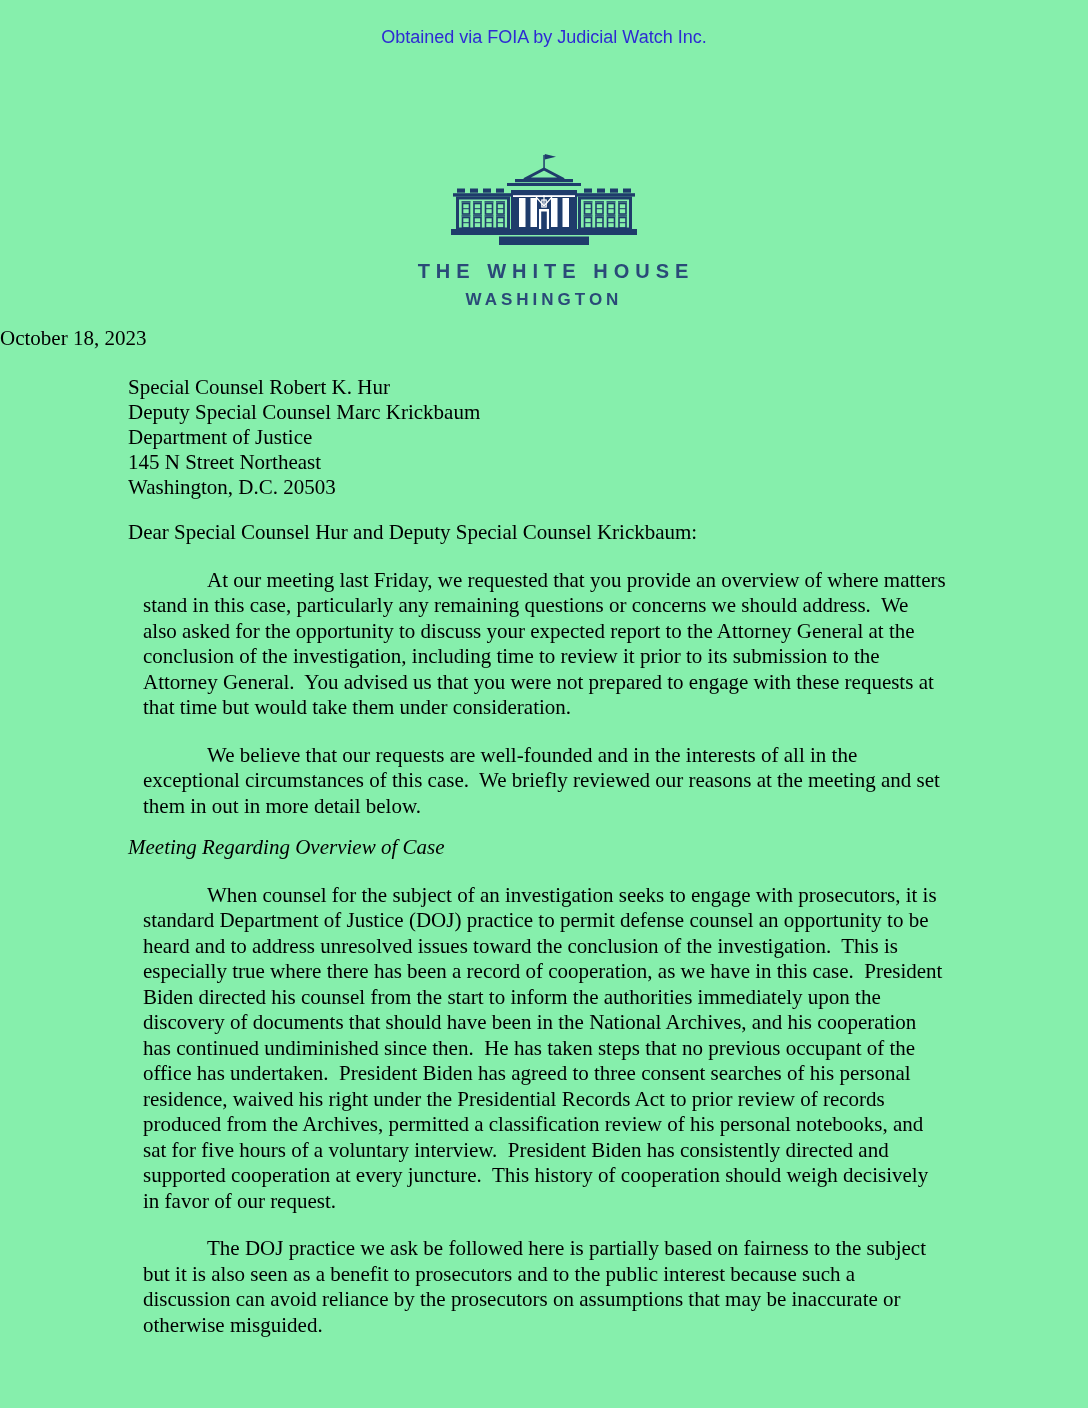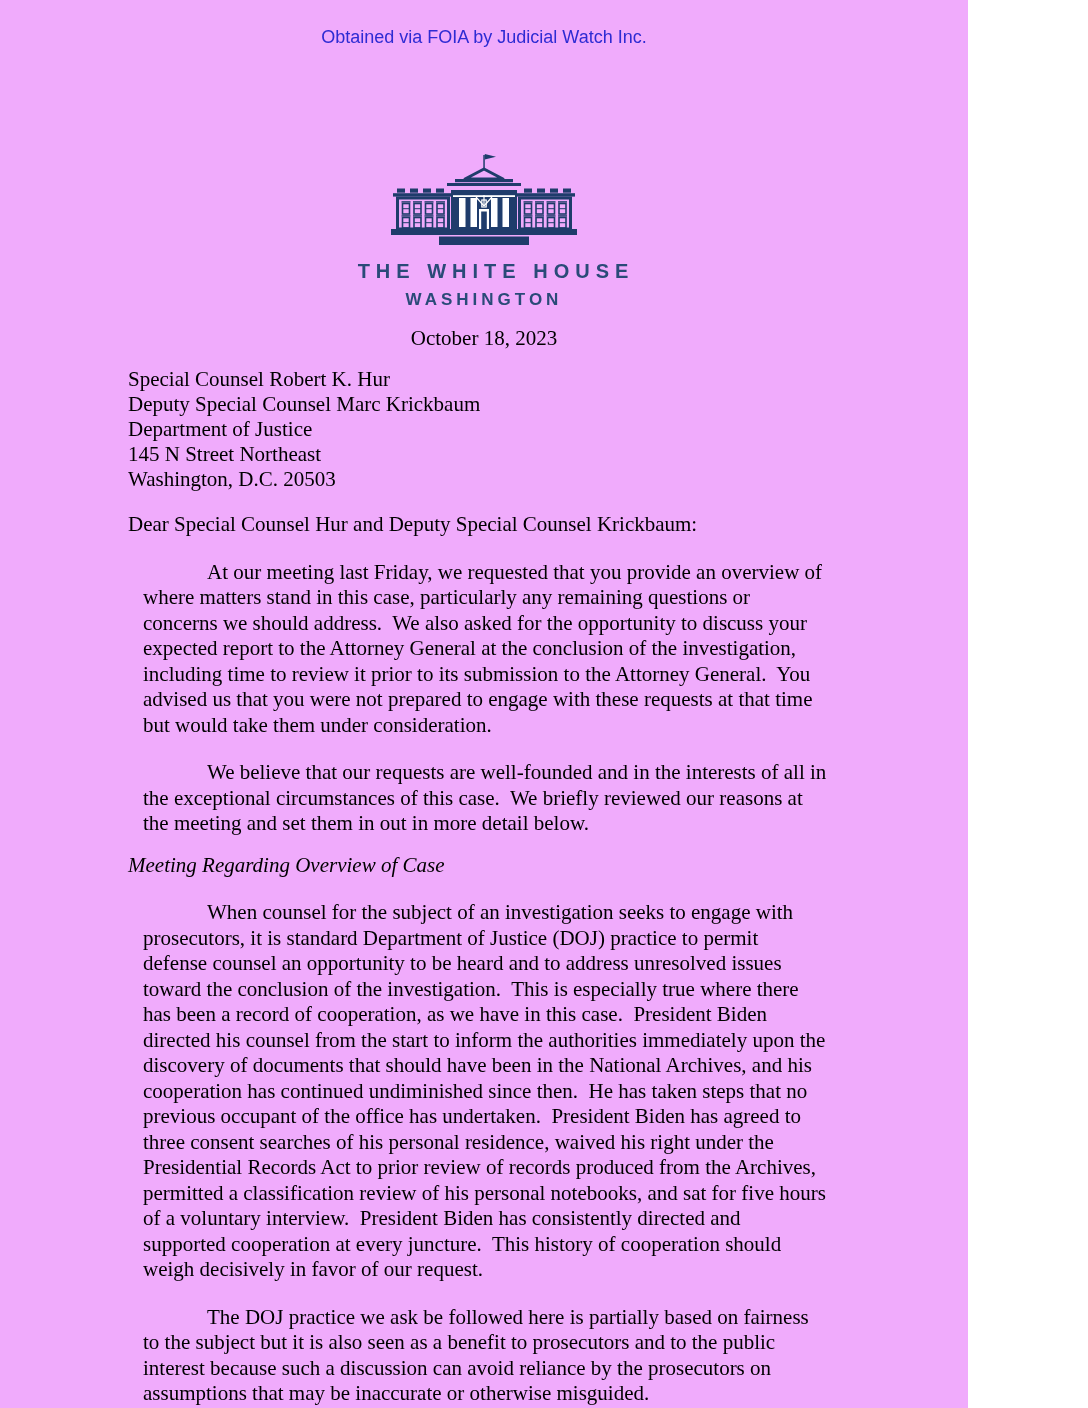--- a/index.html
+++ b/index.html
@@ -1,20 +1,20 @@
 <!DOCTYPE html>
 <html><head>
 <meta charset="utf-8">
 <style>
   html, body { margin: 0; padding: 0; background: #ffffff; }
   .page {
     position: relative;
-    width: 968px;
+    width: 1088px;
     height: 1408px;
-    background: #f0abfc;
+    background: #86efac;
     overflow: hidden;
     font-family: "Liberation Serif", serif;
     font-size: 21px;
     line-height: 25.5px;
     color: #000000;
   }
   .foia-header {
     padding-top: 25px;
     text-align: center;
     font-family: "Liberation Sans", sans-serif;
@@ -38,26 +38,26 @@
   .wh-city {
     margin-top: 3px;
     font-family: "Liberation Sans", sans-serif;
     font-size: 17px;
     font-weight: 600;
     letter-spacing: 4px;
     color: #2a4a78;
   }
   .date-line {
     margin-top: 13px;
-    text-align: center;
+    text-align: left;
   }
   .content {
     margin: 0 126px 0 128px; 
   }
-  .recipient { margin-top: 16px; }
+  .recipient { margin-top: 24px; }
   .recipient div { line-height: 25px; }
   .salutation { margin-top: 20px; }
   .para {
     margin: 15px;
     margin-top: 22px;
     text-indent: 64px;
     text-align: left;
     white-space: pre-wrap;
   }
   .section-heading {

